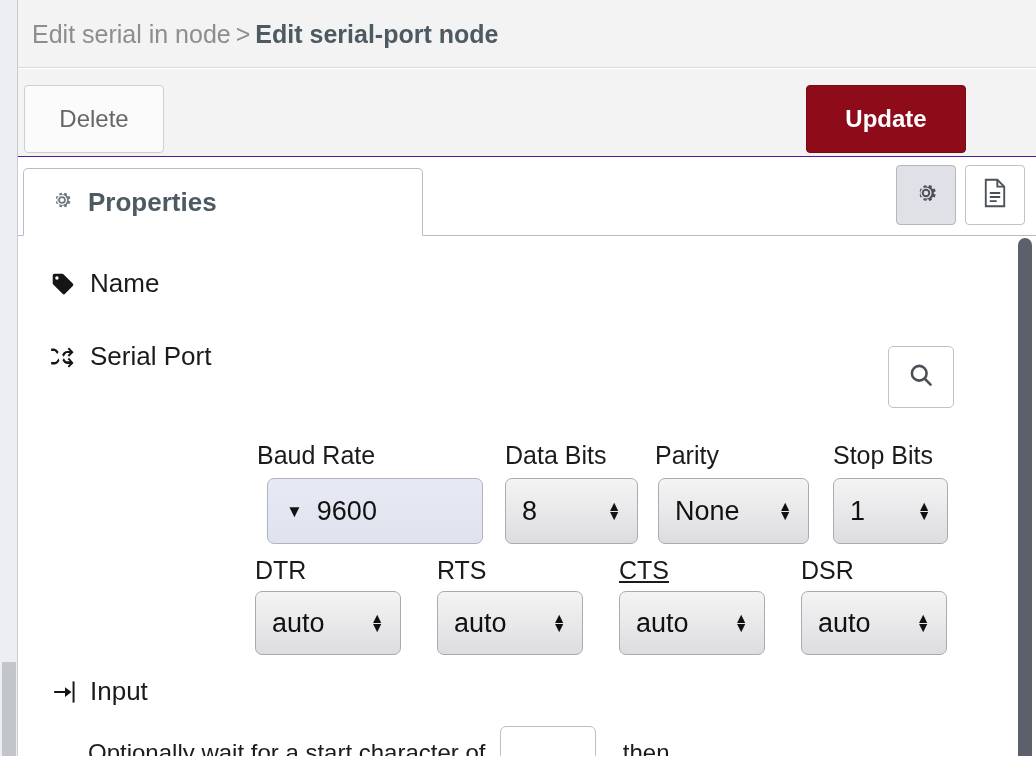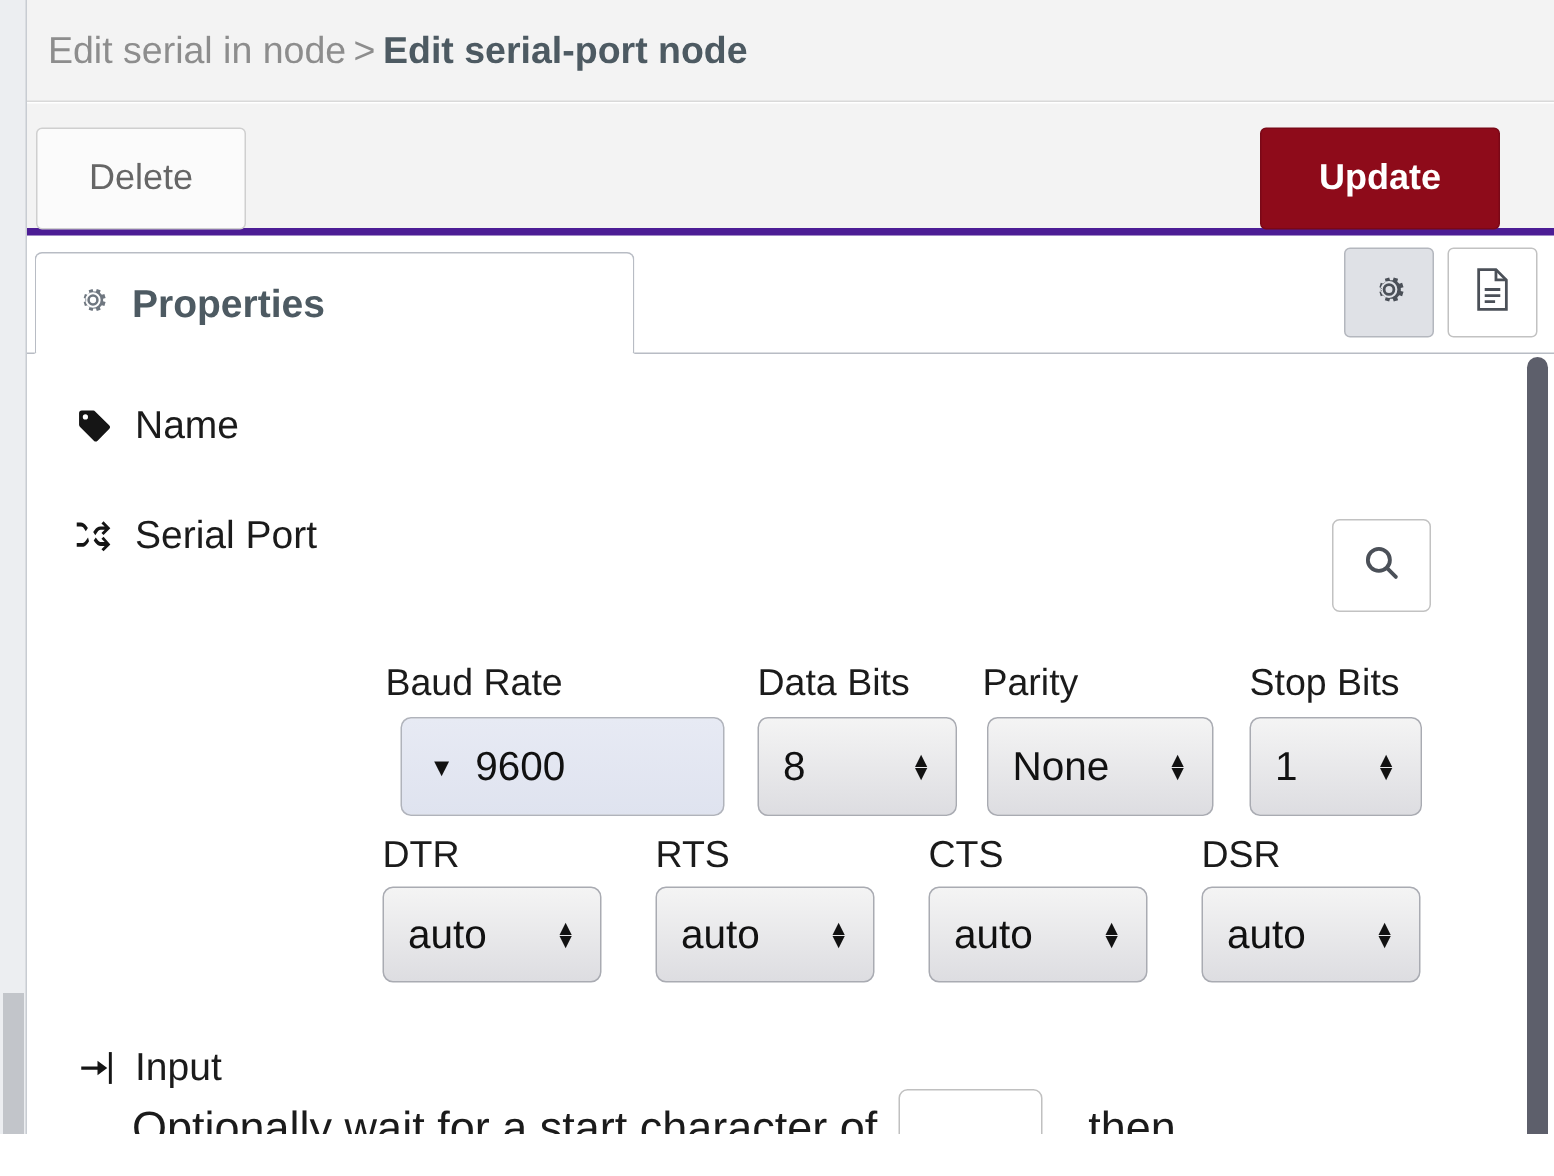--- a/index.html
+++ b/index.html
@@ -61,38 +61,38 @@
     color: #4d5a62;
     font-weight: bold;
   }
 
   
   .buttonbar {
     position: absolute;
     left: 0; top: 69px;
     width: 1018px; height: 88px;
     background: #f3f3f3;
-    border-bottom: 5px solid #4c1d95;
+    border-bottom: 1px solid #4c1d95;
   }
   .btn {
     position: absolute;
     display: flex;
     align-items: center;
     justify-content: center;
     font-size: 24px;
     border-radius: 4px;
     cursor: pointer;
     background: #fbfbfb;
     border: 1px solid #cfcfcf;
     color: #666666;
   }
   .btn-delete { left: 6px; top: 16px; width: 140px; height: 68px; }
   .btn-cancel { left: 652px; top: 16px; width: 146px; height: 68px; }
   .btn-update {
-    left: 822px; top: 16px; width: 160px; height: 68px;
+    left: 788px; top: 16px; width: 160px; height: 68px;
     background: #8e0b1a;
     border: 1px solid #7a0817;
     color: #ffffff;
     font-weight: bold;
   }
 
   
   .tabbar {
     position: absolute;
     left: 0; top: 158px;
@@ -252,21 +252,21 @@
 
   .section-head {
     display: flex;
     align-items: center;
     font-size: 26px;
     color: #1b1b1b;
   }
   .section-head .lbl-icon { width: 30px; display: inline-flex; justify-content: center; margin-right: 10px; }
 
   .inline-text {
-    font-size: 30px;
+    font-size: 24px;
     color: #1b1b1b;
     white-space: nowrap;
   }
   .small-input {
     border: 1px solid #c0c0c0;
     border-radius: 6px;
     background: #ffffff;
     width: 96px; height: 54px;
     font-size: 24px;
     font-family: "Liberation Sans", sans-serif;
@@ -395,21 +395,21 @@
       <div class="native-select" style="position:absolute; left:815px; top:242px; width:115px; height:66px;">
         <span>1</span>
         <span class="sel-arrows">
             <span>▲</span>
             <span>▼</span>
           </span>
       </div>
 
       <div class="sublabel" style="position:absolute; left:237px; top:320px;">DTR</div>
       <div class="sublabel" style="position:absolute; left:419px; top:320px;">RTS</div>
-      <div class="sublabel" style="position:absolute; left:601px; top:320px;">CTS</div>
+      <div class="sublabel" style="position:absolute; left:601px; top:320px;text-decoration:underline;">CTS</div>
       <div class="sublabel" style="position:absolute; left:783px; top:320px;">DSR</div>
 
       <div class="native-select" style="position:absolute; left:237px; top:355px; width:146px; height:64px;">
         <span>auto</span>
         <span class="sel-arrows">
             <span>▲</span>
             <span>▼</span>
           </span>
       </div>
       <div class="native-select" style="position:absolute; left:419px; top:355px; width:146px; height:64px;">
@@ -427,21 +427,21 @@
           </span>
       </div>
       <div class="native-select" style="position:absolute; left:783px; top:355px; width:146px; height:64px;">
         <span>auto</span>
         <span class="sel-arrows">
             <span>▲</span>
             <span>▼</span>
           </span>
       </div>
 
-      <div class="section-head" style="position:absolute; left:32px; top:460px;">
+      <div class="section-head" style="position:absolute; left:32px; top:440px;">
         <span class="lbl-icon">
           <svg width="26" height="24" viewBox="0 0 24 22" fill="#151515">
             <path d="M2 10h10V6.5l6 4.5-6 4.5V12H2z"></path>
             <path d="M19 1.2h1.8v19.6H19z"></path>
           </svg>
         </span>
         <span>Input</span>
       </div>
 
       <div class="flexrow" style="position:absolute; left:70px; top:490px;">

